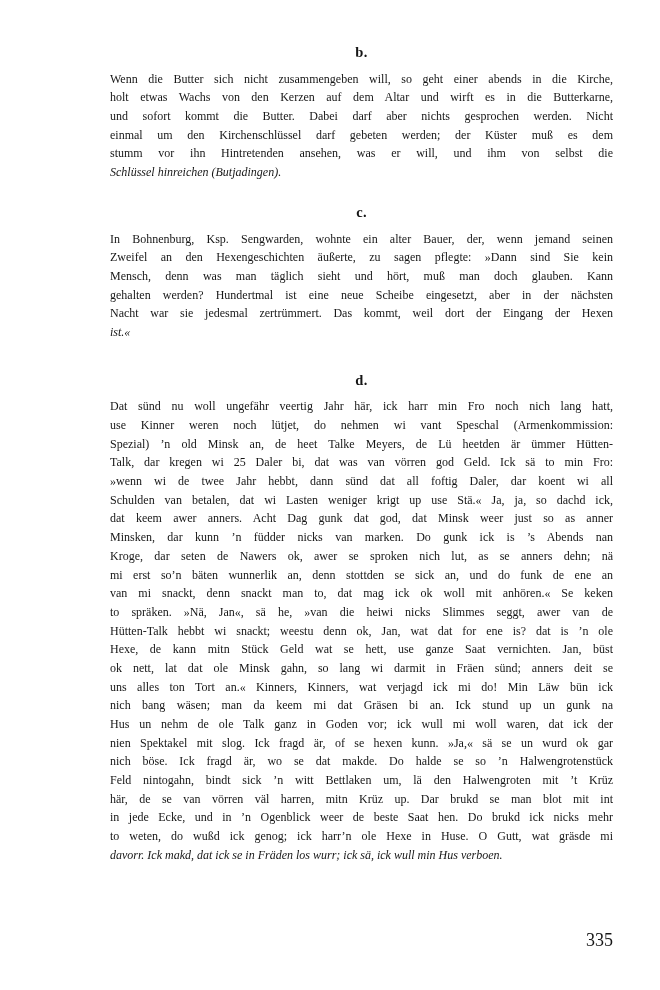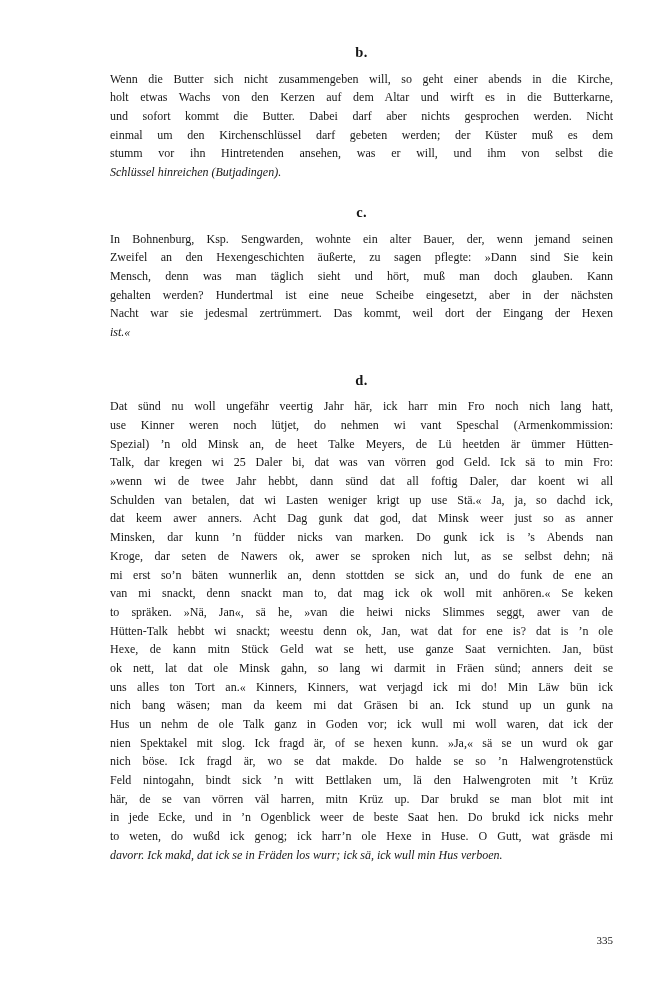--- a/index.html
+++ b/index.html
@@ -46,21 +46,21 @@
     height: 18.7px;
   }
   .line.last {
     text-align-last: left;
     font-style: italic;
   }
   .page-number {
     position: absolute;
     top: 931px;
     right: 47px;
-    font-size: 11px;
+    font-size: 18px;
     line-height: 18px;
     color: #161616;
     font-family: Liberation Serif, serif;
   }
 </style>
 </head>
 <body>
 
 <div class="page">
   <div class="text-column">
@@ -90,21 +90,21 @@
         <h2 class="heading">d.</h2>
         <div class="para">
           <div class="line">Dat sünd nu woll ungefähr veertig Jahr här, ick harr min Fro noch nich lang hatt,</div>
           <div class="line">use Kinner weren noch lütjet, do nehmen wi vant Speschal (Armenkommission:</div>
           <div class="line">Spezial) ’n old Minsk an, de heet Talke Meyers, de Lü heetden är ümmer Hütten-</div>
           <div class="line">Talk, dar kregen wi 25 Daler bi, dat was van vörren god Geld. Ick sä to min Fro:</div>
           <div class="line">»wenn wi de twee Jahr hebbt, dann sünd dat all foftig Daler, dar koent wi all</div>
           <div class="line">Schulden van betalen, dat wi Lasten weniger krigt up use Stä.« Ja, ja, so dachd ick,</div>
           <div class="line">dat keem awer anners. Acht Dag gunk dat god, dat Minsk weer just so as anner</div>
           <div class="line">Minsken, dar kunn ’n füdder nicks van marken. Do gunk ick is ’s Abends nan</div>
-          <div class="line">Kroge, dar seten de Nawers ok, awer se sproken nich lut, as se selbst dehn; nä</div>
+          <div class="line">Kroge, dar seten de Nawers ok, awer se sproken nich lut, as se anners dehn; nä</div>
           <div class="line">mi erst so’n bäten wunnerlik an, denn stottden se sick an, und do funk de ene an</div>
           <div class="line">van mi snackt, denn snackt man to, dat mag ick ok woll mit anhören.« Se keken</div>
           <div class="line">to spräken. »Nä, Jan«, sä he, »van die heiwi nicks Slimmes seggt, awer van de</div>
           <div class="line">Hütten-Talk hebbt wi snackt; weestu denn ok, Jan, wat dat for ene is? dat is ’n ole</div>
           <div class="line">Hexe, de kann mitn Stück Geld wat se hett, use ganze Saat vernichten. Jan, büst</div>
           <div class="line">ok nett, lat dat ole Minsk gahn, so lang wi darmit in Fräen sünd; anners deit se</div>
           <div class="line">uns alles ton Tort an.« Kinners, Kinners, wat verjagd ick mi do! Min Läw bün ick</div>
           <div class="line">nich bang wäsen; man da keem mi dat Gräsen bi an. Ick stund up un gunk na</div>
           <div class="line">Hus un nehm de ole Talk ganz in Goden vor; ick wull mi woll waren, dat ick der</div>
           <div class="line">nien Spektakel mit slog. Ick fragd är, of se hexen kunn. »Ja,« sä se un wurd ok gar</div>

